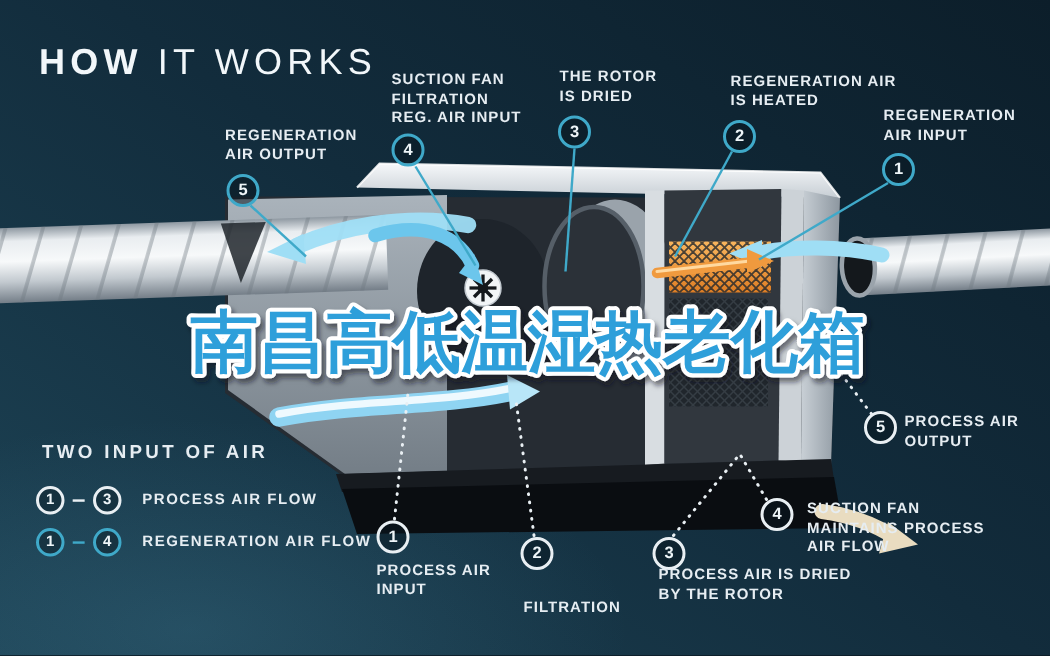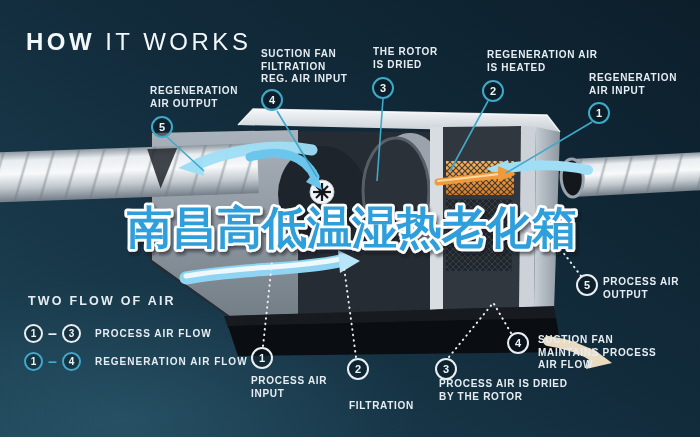--- a/index.html
+++ b/index.html
@@ -255,21 +255,21 @@
 
   <div class="badge white" style="left:251px;top:347px">
       <span>1</span>
     </div>
   <div class="callout" style="left:251px;top:375px">
     <span>PROCESS AIR</span>
       <span>INPUT</span>
   </div>
 
   <div class="legend">
-    <div class="hd">TWO FLOW OF AIR</div>
+    <div class="hd">TWO INPUT OF AIR</div>
     <div class="lrow" style="top:30px">
       <span class="lc">1</span>
       <span class="dash">–</span>
       <span class="lc">3</span>
       <span class="ltext">PROCESS AIR FLOW</span>
     </div>
     <div class="lrow teal" style="top:58px">
       <span class="lc">1</span>
       <span class="dash">–</span>
       <span class="lc">4</span>

